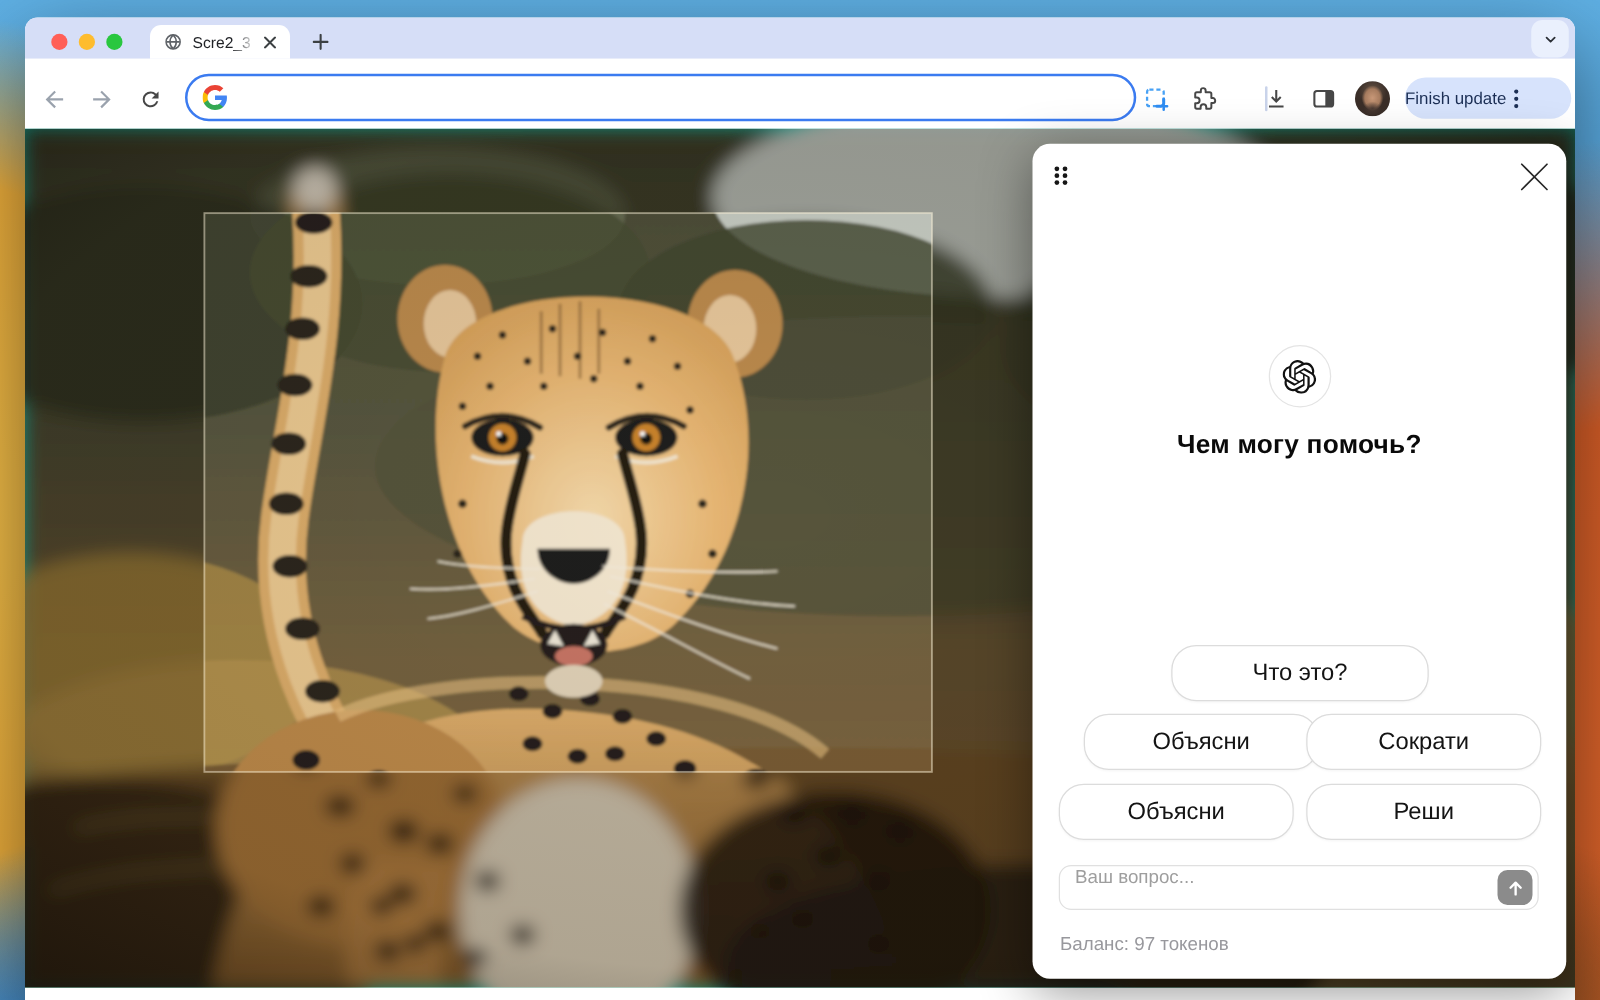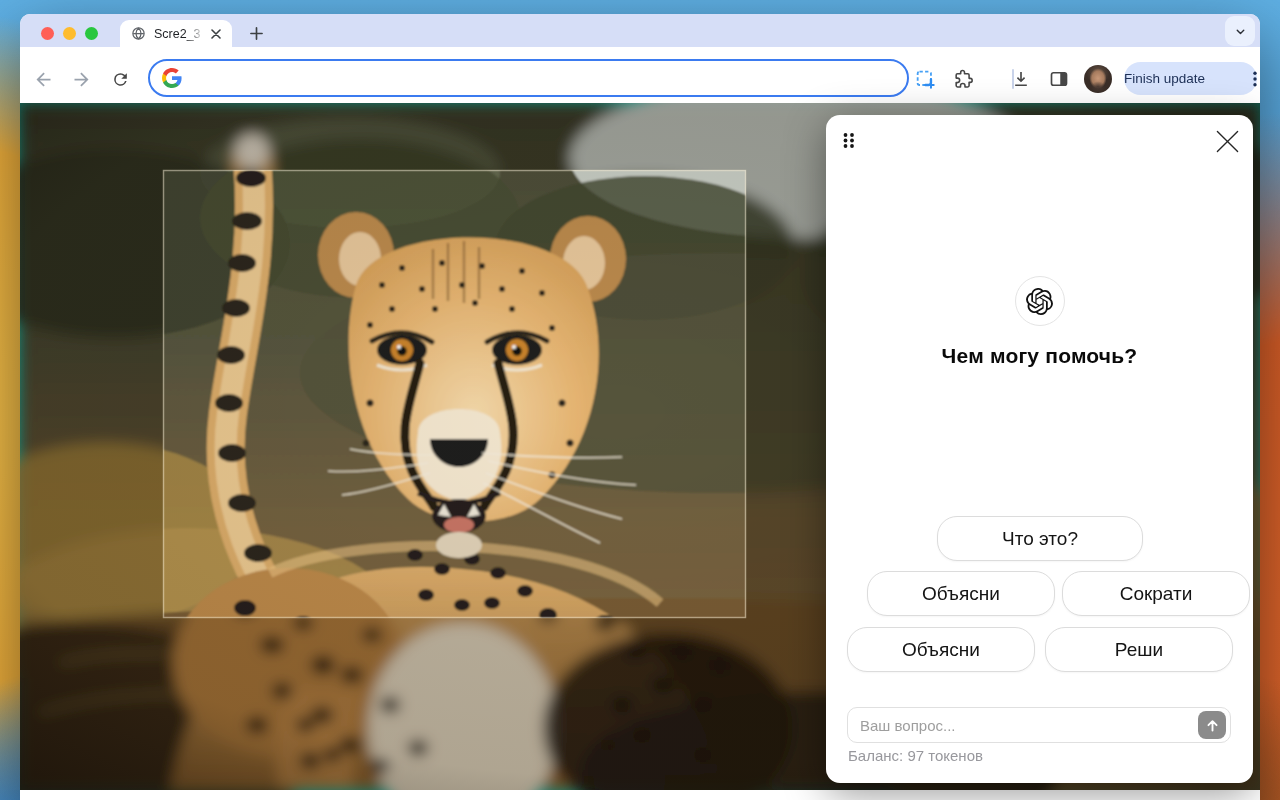--- a/index.html
+++ b/index.html
@@ -35,44 +35,44 @@
     border-radius:19px;background:#fff;display:flex;align-items:center;padding-left:12px;box-sizing:content-box;}
   .urlinput{border:none;outline:none;flex:1;font-size:14px;margin-left:9px;color:#202124;background:transparent;}
   .tdivider{position:absolute;left:992px;top:22px;width:2px;height:20px;background:#c9d3ea;border-radius:1px;}
   .avatar{position:absolute;left:1064px;top:18px;width:28px;height:28px;border-radius:50%;
     background:
       radial-gradient(9px 7px at 50% 78%, #4a3a33 0%, rgba(74,58,51,0) 80%),
       radial-gradient(11px 13px at 50% 48%, #c89878 0%, #a67b5e 55%, rgba(166,123,94,0) 78%),
       radial-gradient(16px 16px at 50% 30%, #6b5748 0%, #3a2e28 70%),
       #2b2326;}
   .update-pill{position:absolute;left:1104px;top:15px;height:33px;width:133px;background:#d7e3fc;
-    border-radius:17px;display:flex;align-items:center;justify-content:space-between;gap:6px;
+    border-radius:17px;display:flex;align-items:center;justify-content:flex-start;gap:6px;
     color:#1c2f55;font-size:13.5px;font-weight:500;}
   
   .content{position:relative;height:687px;background:#14b8a6;}
   .scene{position:absolute;left:0;top:0;}
   
   .popup{position:absolute;left:806px;top:12px;width:427px;height:668px;background:#fff;
     border-radius:14px;box-shadow:0 10px 42px rgba(0,0,0,.42);}
   .drag-handle{position:absolute;left:12px;top:15px;width:20px;height:20px;display:flex;align-items:center;justify-content:center;}
   .popup-close{position:absolute;right:12px;top:12px;width:28px;height:28px;display:flex;align-items:center;justify-content:center;}
   .logo-circle{position:absolute;left:50%;top:161px;transform:translateX(-50%);width:48px;height:48px;
     border:1px solid #e4e4e4;border-radius:50%;display:flex;align-items:center;justify-content:center;background:#fff;}
   .popup-title{position:absolute;left:0;top:229px;width:100%;text-align:center;font-size:21px;
     font-weight:700;color:#0a0a0a;letter-spacing:.2px;}
   .pbtn{position:absolute;background:#fff;border:1px solid #dcdcdc;border-radius:20px;
     display:flex;align-items:center;justify-content:center;font-size:19px;color:#141414;
     box-shadow:0 1px 2px rgba(0,0,0,.04);cursor:pointer;}
   .btn-what{left:111px;top:401px;width:204px;height:43px;}
   .btn-a{left:21px;top:456px;width:186px;height:43px;margin-left:20px;}
-  .btn-b{left:219px;top:456px;width:186px;height:43px;margin-left:17px;}
+  .btn-b{left:219px;top:456px;width:186px;height:43px;}
   .btn-c{left:21px;top:512px;width:186px;height:43px;}
   .btn-d{left:219px;top:512px;width:186px;height:43px;}
   .inputwrap{position:absolute;left:21px;top:577px;width:384px;height:36px;border:1px solid #e0e0e0;
-    border-radius:10px;box-sizing:border-box;display:flex;align-items:center;margin-top:15px;}
+    border-radius:10px;box-sizing:border-box;display:flex;align-items:flex-start;}
   .q-input{border:none;outline:none;flex:1;font-size:15px;color:#111;padding:0 38px 0 12px;background:transparent;}
   .q-input::placeholder{color:#9e9e9e;}
   .send-btn{position:absolute;right:4px;top:3px;width:28px;height:28px;background:#8b8b8b;border-radius:8px;
     display:flex;align-items:center;justify-content:center;cursor:pointer;}
   .balance{position:absolute;left:22px;top:632px;font-size:15px;color:#98989d;}
 </style>
 </head>
 <body>
 
 <div class="window">

